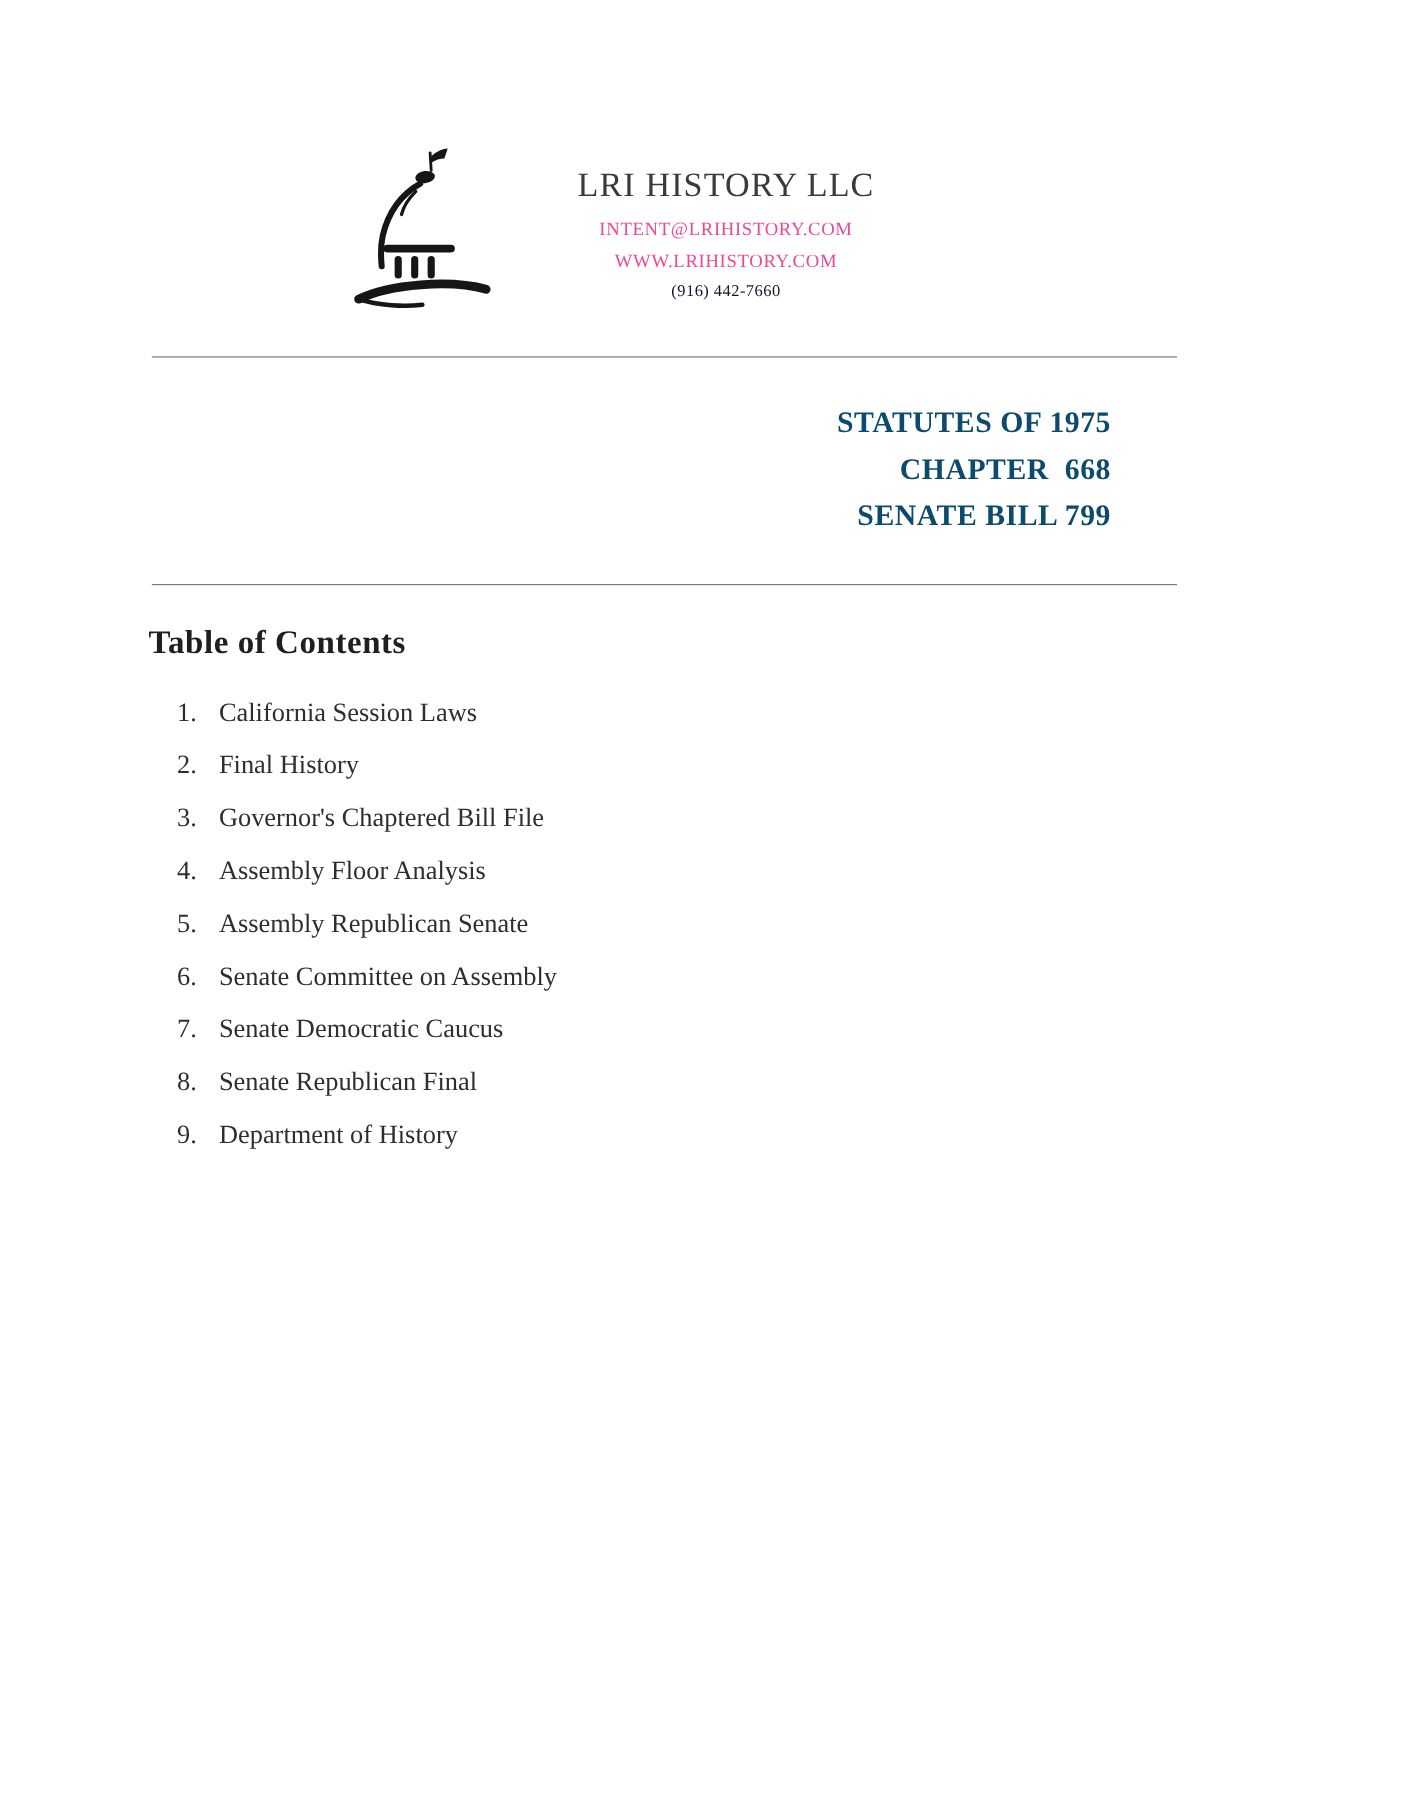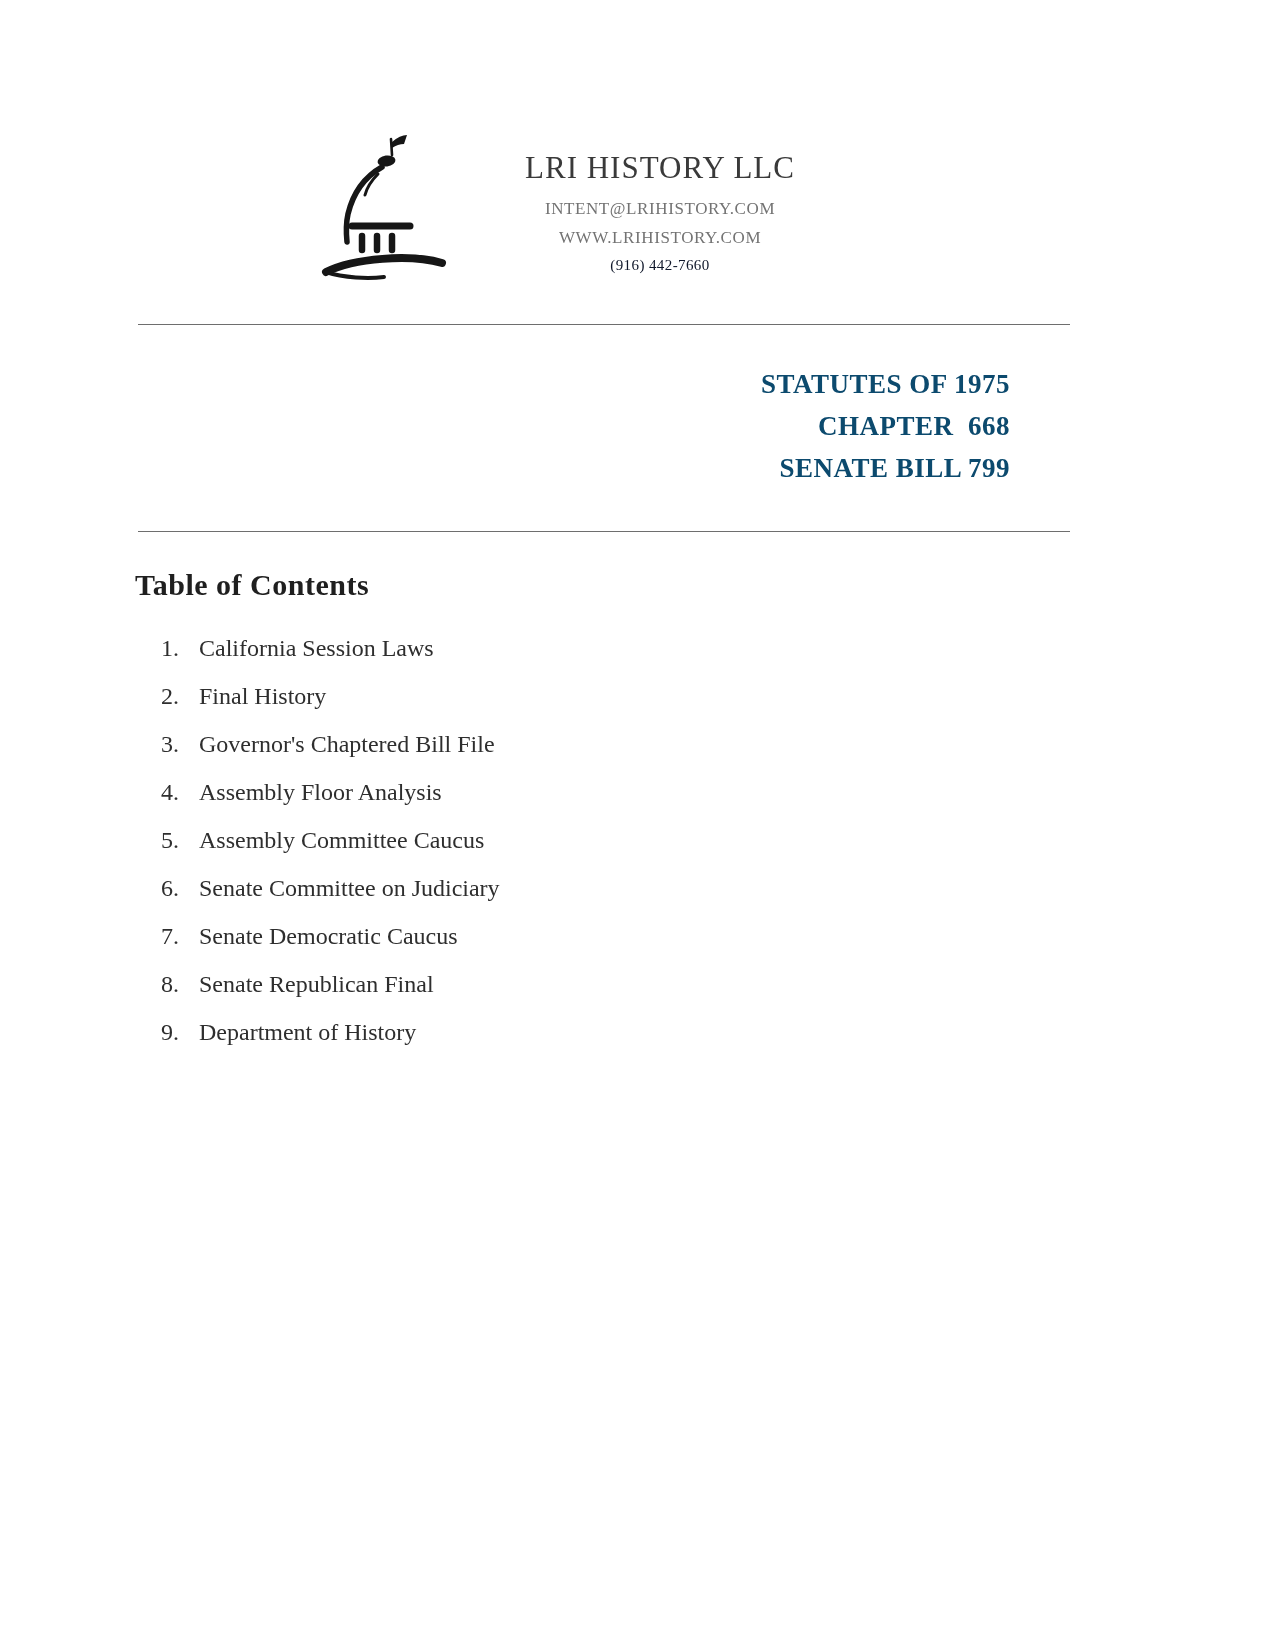--- a/index.html
+++ b/index.html
@@ -38,21 +38,21 @@
   .company-name {
     font-size: 31px;
     letter-spacing: 1px;
     color: #3a3a3a;
     white-space: nowrap;
   }
   .contact-line {
     font-size: 17px;
     letter-spacing: 0.6px;
     margin-top: 13px;
-    color: #737373;
+    color: #ec4899;
     white-space: nowrap;
   }
   .contact-line.site { margin-top: 9px; }
   .phone-line {
     font-size: 15px;
     letter-spacing: 0.4px;
     margin-top: 9px;
     color: #0f172a;
   }
 
@@ -156,20 +156,20 @@
   </div>
 
   <div class="rule rule-2"></div>
 
   <div class="toc-title">Table of Contents</div>
   <ol class="toc-list">
       <li>California Session Laws</li>
       <li>Final History</li>
       <li>Governor's Chaptered Bill File</li>
       <li>Assembly Floor Analysis</li>
-      <li>Assembly Committee Caucus</li>
-      <li>Senate Committee on Judiciary</li>
+      <li>Assembly Republican Senate</li>
+      <li>Senate Committee on Assembly</li>
       <li>Senate Democratic Caucus</li>
       <li>Senate Republican Final</li>
       <li>Department of History</li>
     </ol>
 
 </div>
 
 </body></html>

